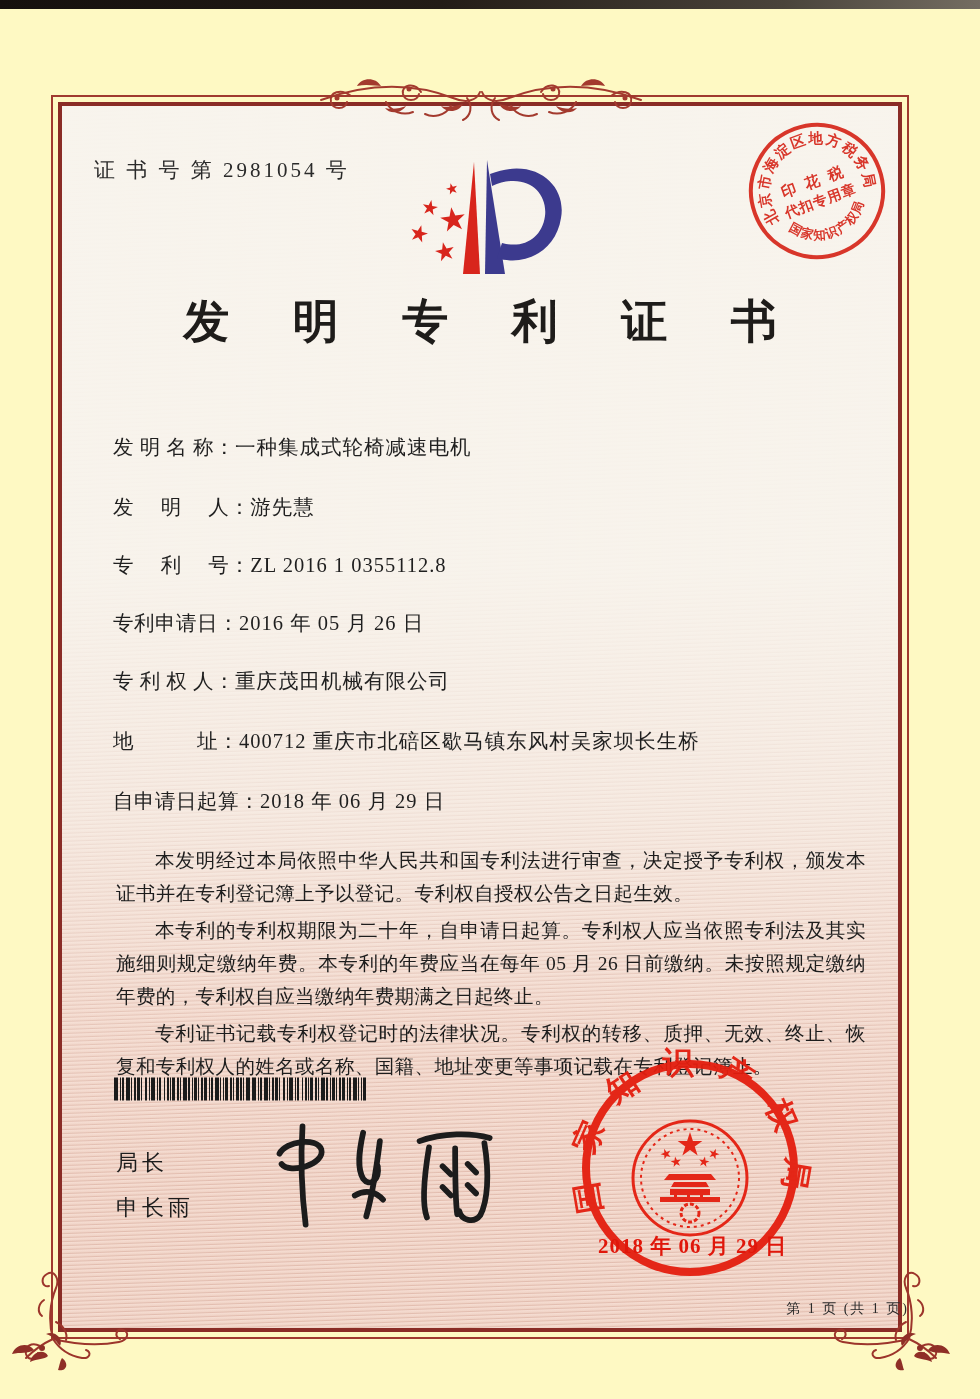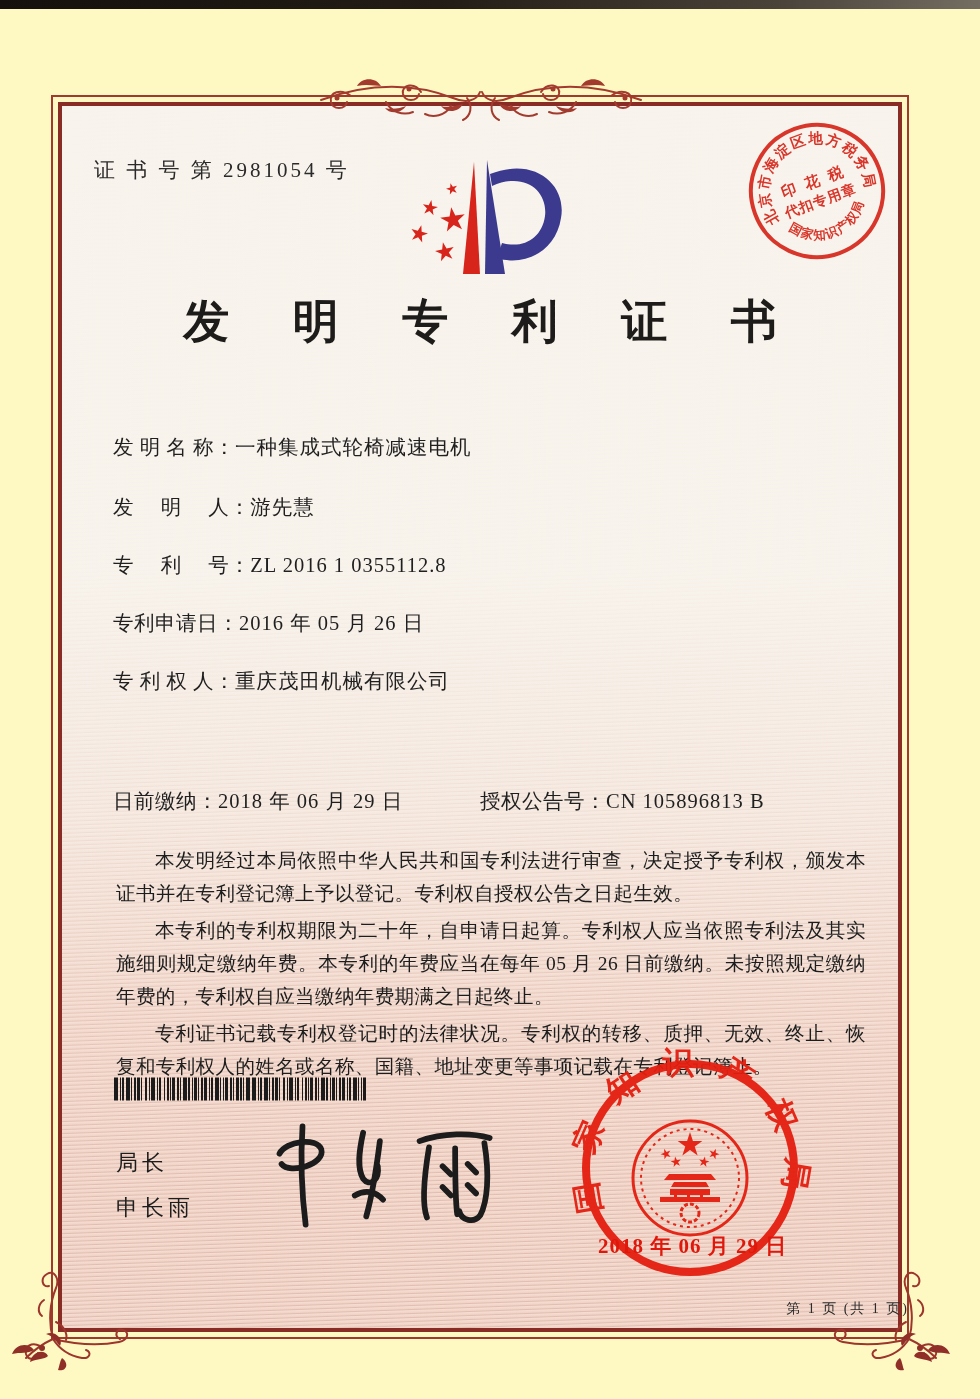--- a/index.html
+++ b/index.html
@@ -142,25 +142,25 @@
   </div>
   <div class="field-row" style="top:551px">
     <span class="flabel">专　 利　 号：</span><span class="fvalue">ZL 2016 1 0355112.8</span>
   </div>
   <div class="field-row" style="top:609px">
     <span class="flabel">专利申请日：</span><span class="fvalue">2016 年 05 月 26 日</span>
   </div>
   <div class="field-row" style="top:667px">
     <span class="flabel">专 利 权 人：</span><span class="fvalue">重庆茂田机械有限公司</span>
   </div>
+  <div class="field-row" style="top:727px">
+    <span class="flabel">地　　　址：</span><span class="fvalue">400712 重庆市北碚区歇马镇东风村吴家坝长生桥</span>
+  </div>
   <div class="field-row" style="top:787px">
-    <span class="flabel">日前缴纳：</span><span class="fvalue">2018 年 06 月 29 日</span>
-  </div>
-  <div class="field-row" style="top:787px;left:480px">
-    <span class="flabel">授权公告号：</span><span class="fvalue">CN 105896813 B</span>
+    <span class="flabel">自申请日起算：</span><span class="fvalue">2018 年 06 月 29 日</span>
   </div>
 
   <div class="body-text">
     <p>本发明经过本局依照中华人民共和国专利法进行审查，决定授予专利权，颁发本证书并在专利登记簿上予以登记。专利权自授权公告之日起生效。</p>
     <p>本专利的专利权期限为二十年，自申请日起算。专利权人应当依照专利法及其实施细则规定缴纳年费。本专利的年费应当在每年 05 月 26 日前缴纳。未按照规定缴纳年费的，专利权自应当缴纳年费期满之日起终止。</p>
     <p>专利证书记载专利权登记时的法律状况。专利权的转移、质押、无效、终止、恢复和专利权人的姓名或名称、国籍、地址变更等事项记载在专利登记簿上。</p>
   </div>
 
   <svg class="barcode-svg" width="252" height="24" viewBox="0 0 252 24">
     <line x1="0" y1="12" x2="252" y2="12" stroke="#1b1b1b" stroke-width="23" stroke-dasharray="4 2 1 1 2 2 4 1 1 2 2 1 3 1 1 3 2 2 1 1 4 2 1 1 2 3 1 2 2 1 1 1 3 2 2 1 1 2 4 1 2 2 1 1 3 1 1 2 2 1 3 2 1 1 2 2 4 1 1 2 1 1 3 2 2 1 1 2 3 1 2 1 1 2 4 2"></line>

